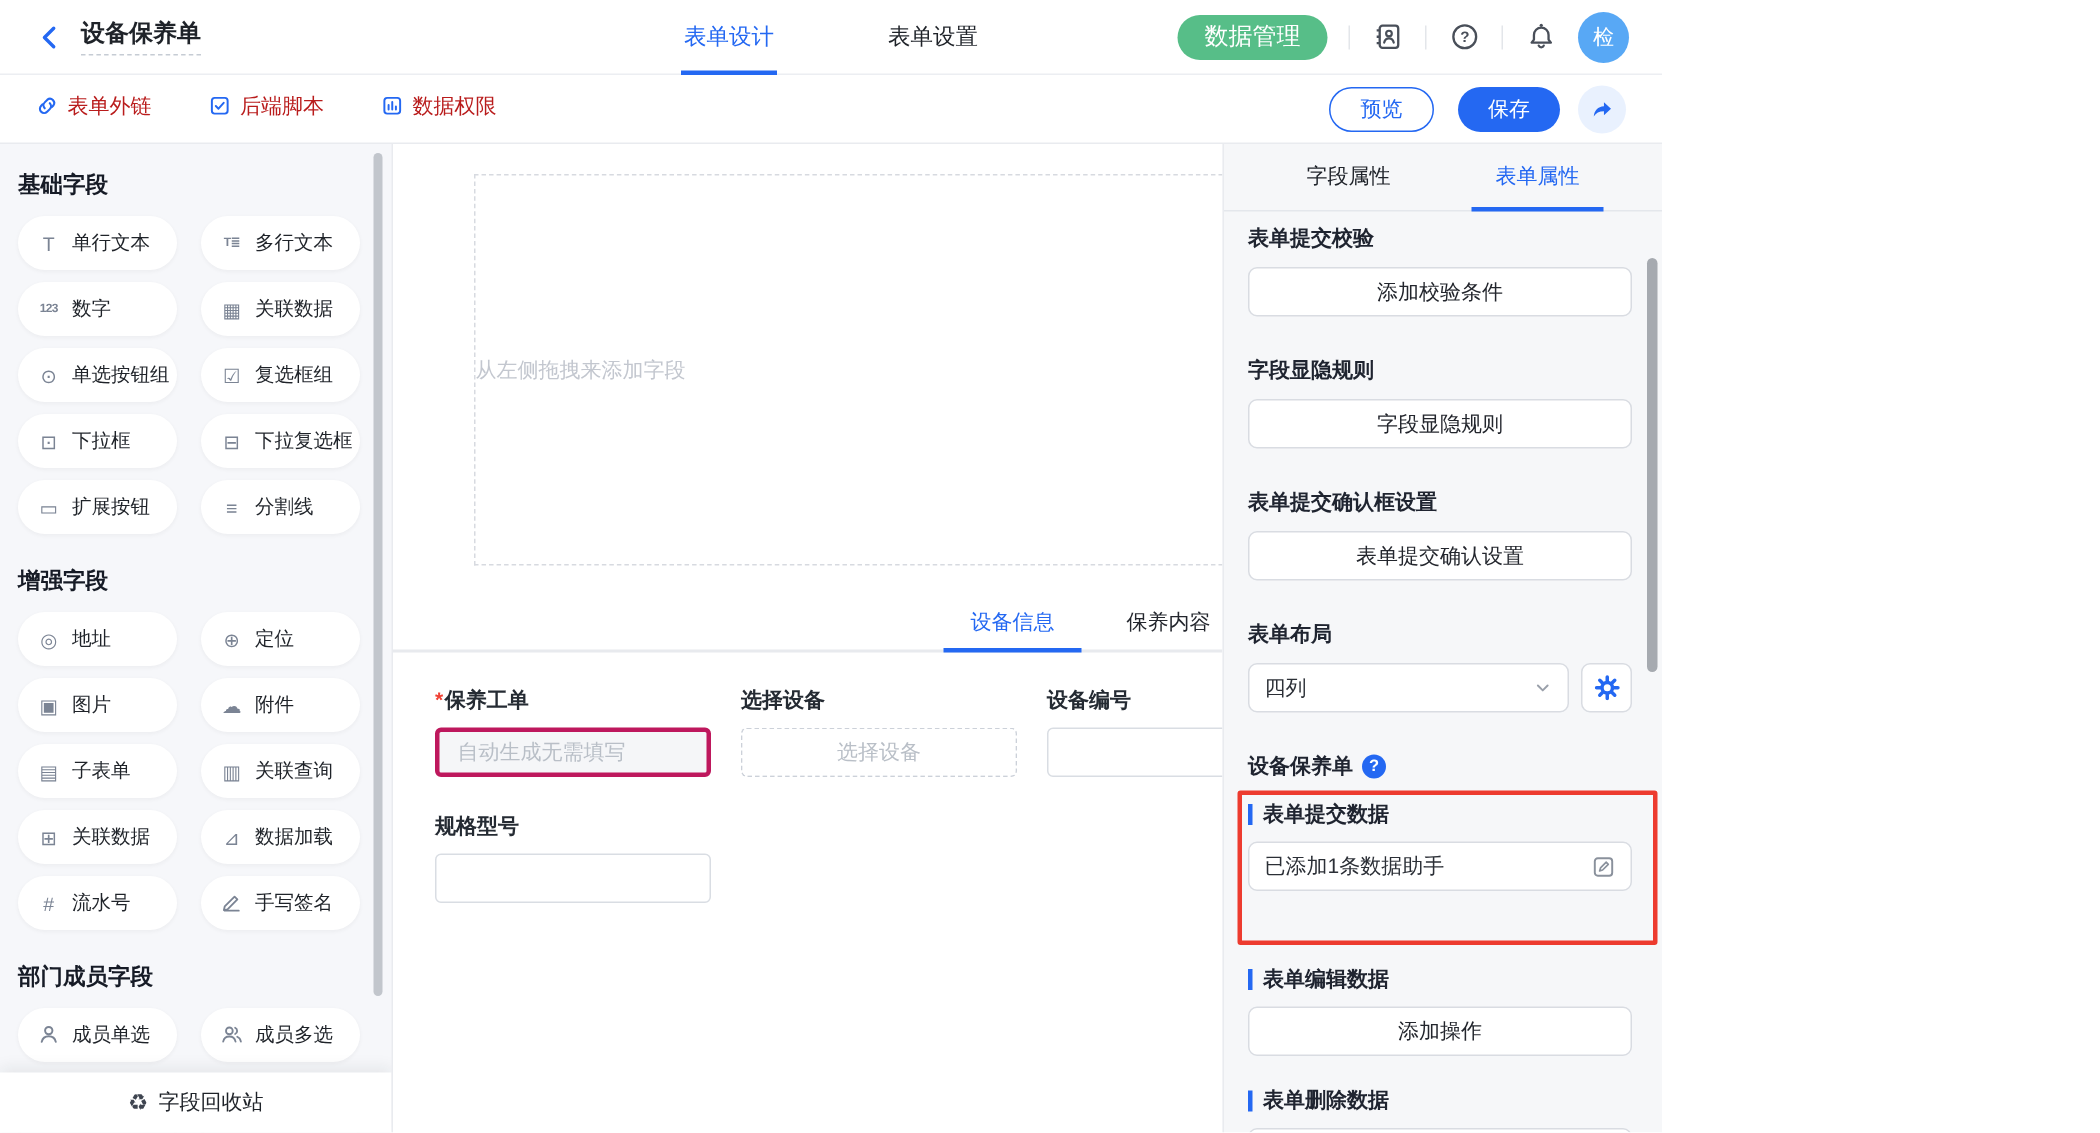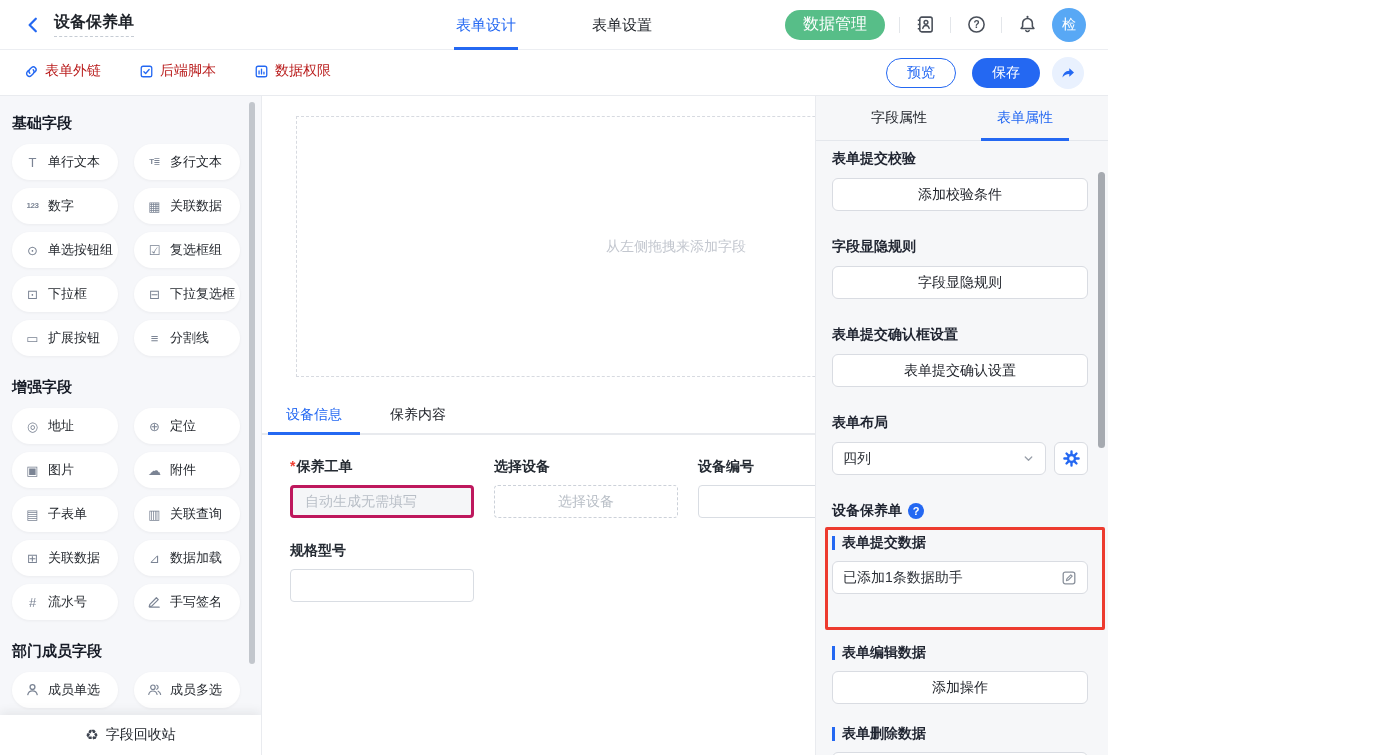--- a/index.html
+++ b/index.html
@@ -51,25 +51,25 @@
   .pill .ficon { width:17px; text-align:center; color:#7b8494; font-size:13px; flex:none; line-height:1; }
   .pill .ficon.tiny { font-size:8px; font-weight:700; letter-spacing:-.5px; }
   .recycle-bar { position:absolute; left:0; right:0; bottom:0; height:40px; background:#fff; z-index:5;
     box-shadow:0 -3px 10px rgba(31,35,41,.08); display:flex; align-items:center; justify-content:center;
     gap:7px; font-size:14px; color:#1f2329; cursor:pointer; }
   .recycle-bar .ricon { font-size:15px; color:#3e4450; }
   .sb-scrollbar { position:absolute; top:6px; right:6px; width:6px; height:562px; border-radius:3px; background:#c2c6cc; }
 
   
   .canvas { position:relative; flex:1; background:#fff; overflow:hidden; }
-  .dropzone { position:absolute; left:34px; top:20px; width:760px; height:261px;
-    border:1px dashed #d7dae0; display:flex; align-items:center; justify-content:center; }
+  .dropzone { position:absolute; left:54px; top:20px; width:760px; height:261px;
+    border:1px dashed #d7dae0; display:flex; align-items:center; justify-content:flex-start; }
   .dropzone span { color:#c3c7cf; font-size:14px; }
   .ctabs { position:absolute; top:300px; left:0; right:0; display:flex; gap:32px; padding-left:16px;
-    border-bottom:2px solid #e8eaee; }
+    border-bottom:2px solid #e8eaee;justify-content:flex-end; }
   .ctab { font-size:14px; padding:10px 8px 9px; color:#23262d; cursor:pointer; position:relative; }
   .ctab.active { color:#2468f2; }
   .ctab.active::after { content:""; position:absolute; left:-10px; right:-10px; bottom:-2px; height:3px; background:#2468f2; }
   .cfields { position:absolute; top:362px; left:28px; display:grid; grid-template-columns:repeat(4,184px);
     column-gap:20px; row-gap:24px; }
   .cfield label { display:block; font-size:14px; font-weight:700; color:#252b33; margin-bottom:9px; }
   .cfield .star { color:#f04134; margin-right:1px; }
   .inp { height:33px; border-radius:4px; font-size:14px; display:flex; align-items:center;
     padding:0 12px; color:#b9bfc7; background:#fff; border:1px solid #d9dde3; cursor:text; }
   .inp.filled { background:#f5f6f8; border:3px solid #be185d; }

